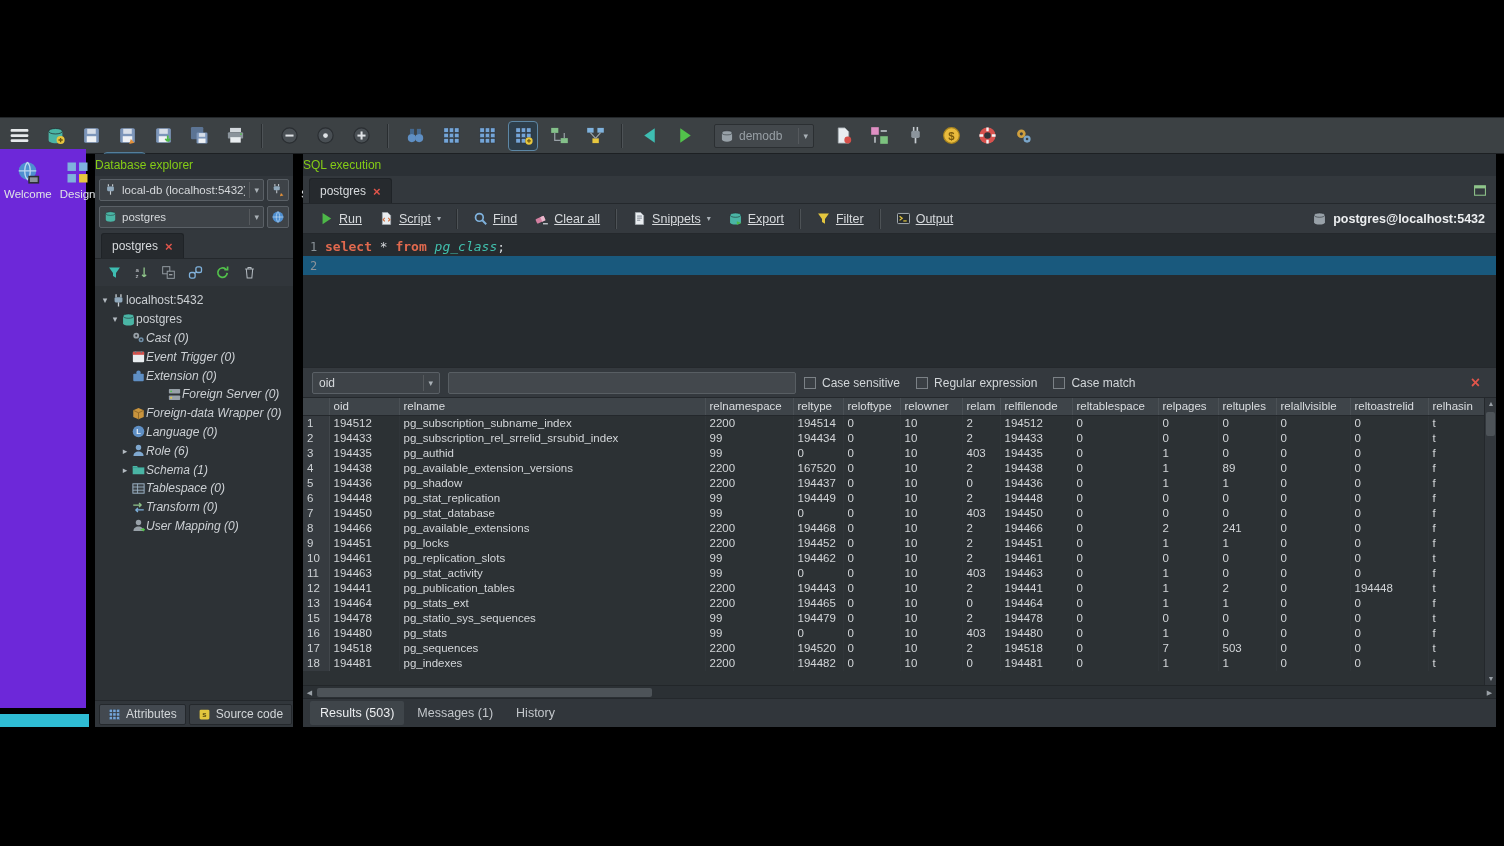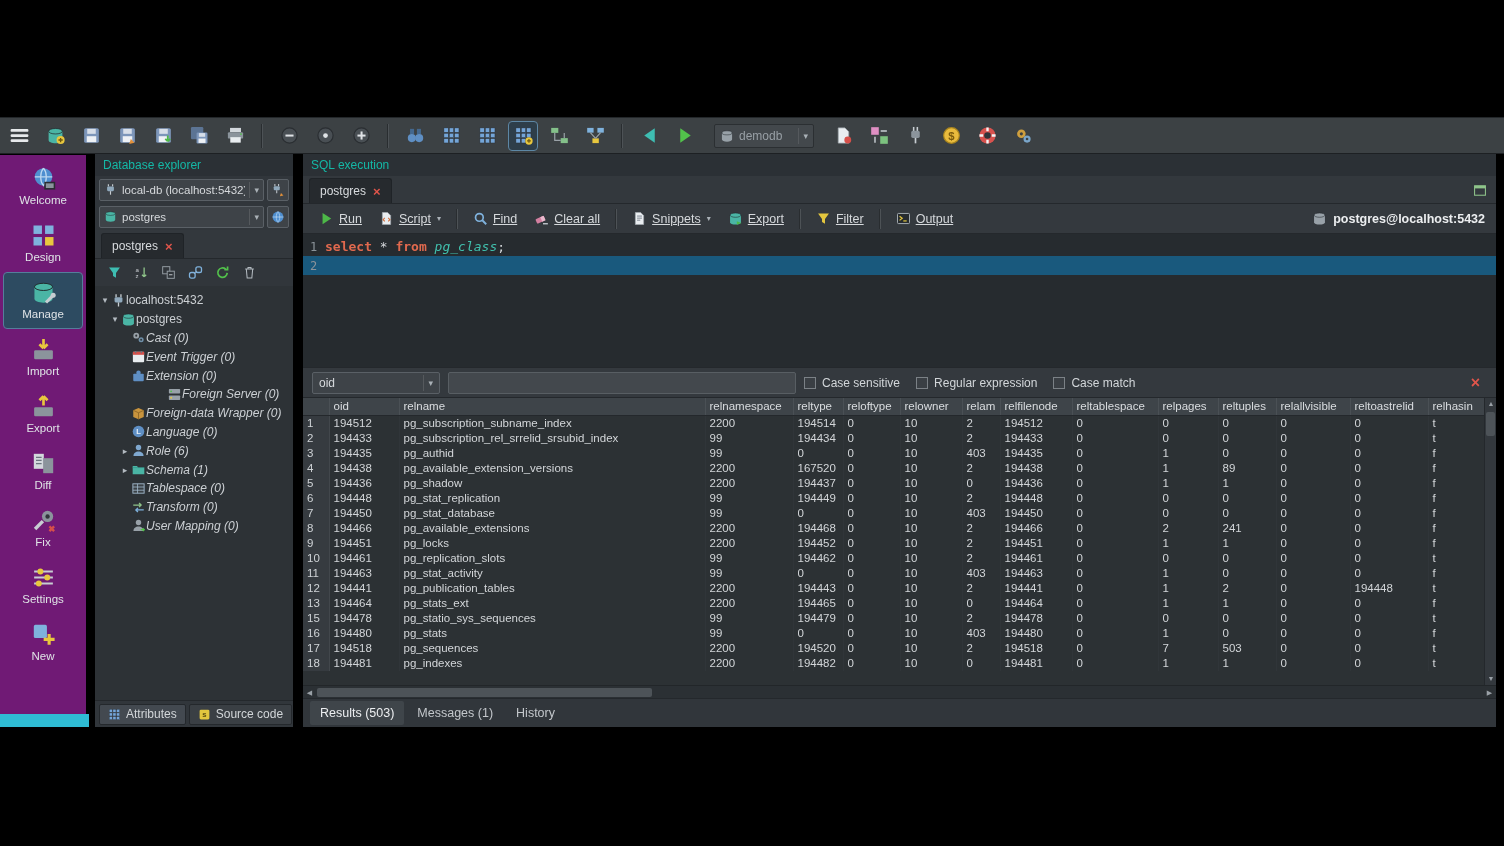--- a/index.html
+++ b/index.html
@@ -10,30 +10,30 @@
 .toolbar{position:absolute;left:0;top:117px;width:1504px;height:37px;background:#3c4144;border-top:1px solid #23272a;border-bottom:1px solid #1d2023;display:flex;align-items:center;padding:0 5px;gap:8px}
 .tbtn{width:28px;height:28px;display:flex;align-items:center;justify-content:center;border-radius:3px;flex:none}
 .tbtn svg{width:19px;height:19px}
 .tbtn.active{background:#2e3e4a;outline:1px solid #5d87a5}
 .tsep{width:2px;height:24px;border-left:1px solid #292d30;border-right:1px solid #4d5256;margin:0 4px;flex:none}
 .tcombo{height:24px;background:#43484c;border:1px solid #2b2f32;border-radius:2px;display:flex;align-items:center;padding:0 5px;margin:0 7px;min-width:100px;color:#989fa5;font-size:12px;gap:5px;flex:none}
 .tcombo svg{width:14px;height:14px}
 .ca{color:#aab1b7;font-size:9px;margin-left:auto;padding-left:4px;border-left:1px solid #55595d;height:16px;display:flex;align-items:center}
 
 
-.leftnav{position:absolute;left:0;top:155px;width:86px;height:559px;background:#701a75;display:flex;flex-direction:column;padding-top:3px}
+.leftnav{position:absolute;left:0;top:149px;width:86px;height:559px;background:#6d28d9;display:flex;flex-direction:row;padding-top:3px}
 .nav-item{display:flex;flex-direction:column;align-items:center;gap:3px;padding:7px 0 8px;margin:1px 4px;border-radius:3px;color:#dfe3e6;font-size:11.5px}
 .nav-item.selected{background:#2d4b61;outline:1px solid #547e9b}
 .nav-item .nicon{width:25px;height:25px}
 .nav-item .nicon svg{width:25px;height:25px}
 .teal-strip{position:absolute;left:0;top:714px;width:89px;height:13px;background:#2fbcd4}
 
 
 .explorer{position:absolute;left:95px;top:154px;width:198px;height:573px;background:#31363b;display:flex;flex-direction:column}
-.panel-title{height:22px;line-height:22px;padding-left:8px;font-size:12px;color:#14b8a6;background:#2b3035;flex:none}
+.panel-title{height:22px;line-height:22px;font-size:12px;color:#84cc16;background:#2b3035;flex:none}
 .combo-row{display:flex;align-items:center;gap:3px;padding:2px 4px;height:27px;flex:none}
 .combo{flex:1;height:22px;background:#3e4348;border:1px solid #5a6066;border-radius:2px;display:flex;align-items:center;gap:4px;padding:0 4px;font-size:11.5px;color:#d6d9dc;min-width:0}
 .combo svg{width:13px;height:13px;flex:none}
 .combo .ct{flex:1;white-space:nowrap;overflow:hidden}
 .mini-btn{width:22px;height:22px;background:#3e4348;border:1px solid #5a6066;border-radius:2px;display:flex;align-items:center;justify-content:center;flex:none}
 .mini-btn svg{width:14px;height:14px}
 .tabstrip{height:29px;background:#33383d;display:flex;align-items:flex-end;padding:0 6px;border-bottom:1px solid #24282c;flex:none}
 .tab{height:25px;display:flex;align-items:center;gap:7px;padding:0 10px;font-size:12px;color:#d8dbde;background:#262a2e;border:1px solid #1f2327;border-bottom:none;border-radius:3px 3px 0 0}
 .tab-close{color:#e0554b;font-weight:bold;font-size:13px;line-height:1}
 .etoolbar{height:27px;display:flex;align-items:center;gap:7px;padding:0 9px;background:#31363b;flex:none}

